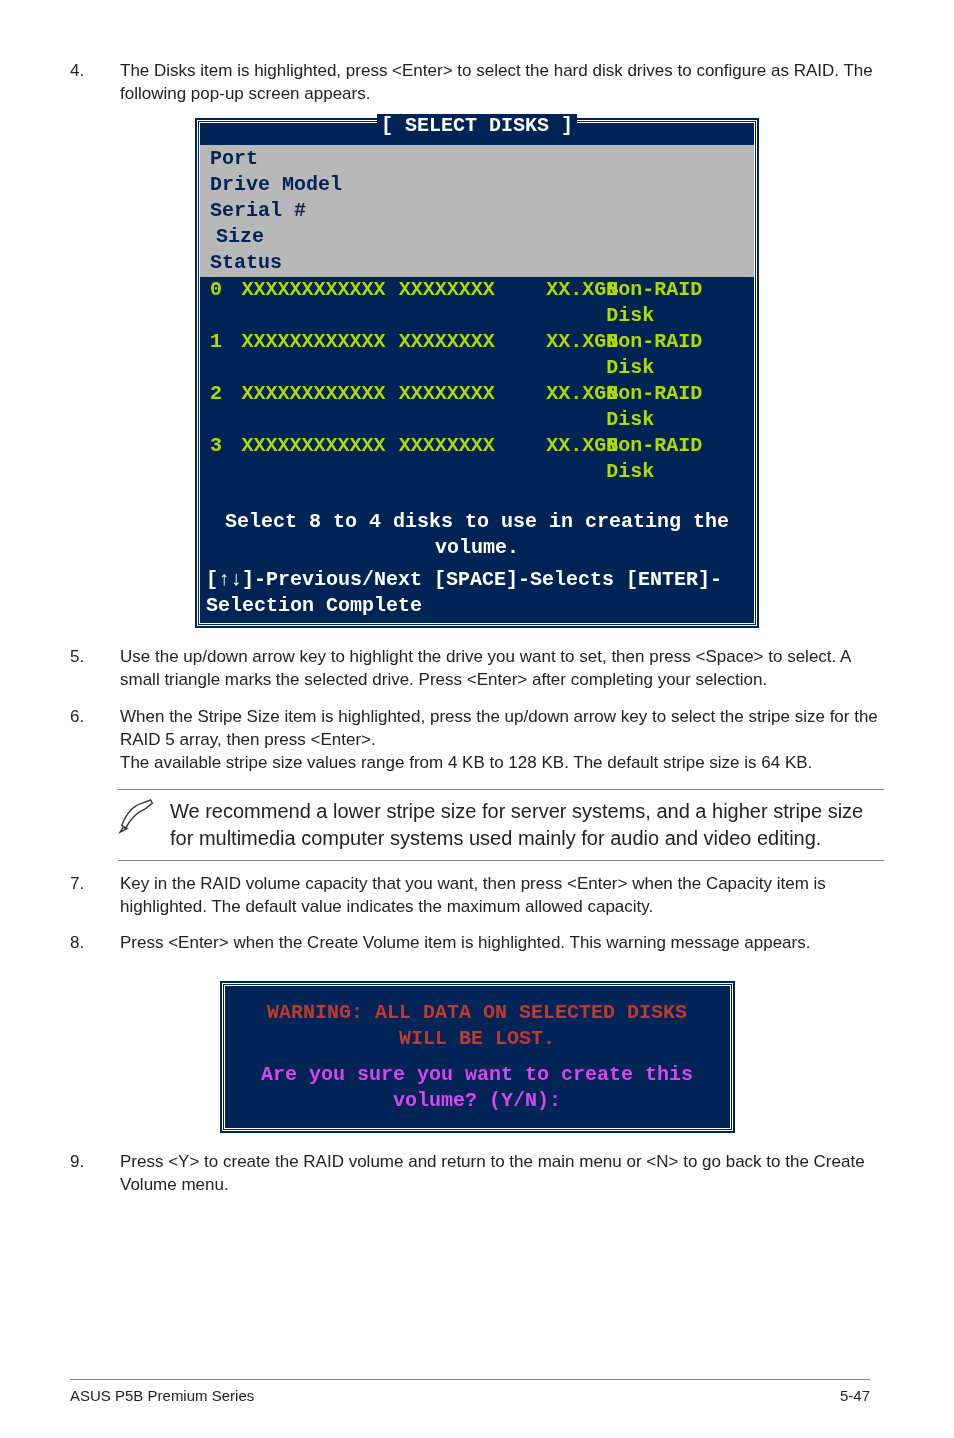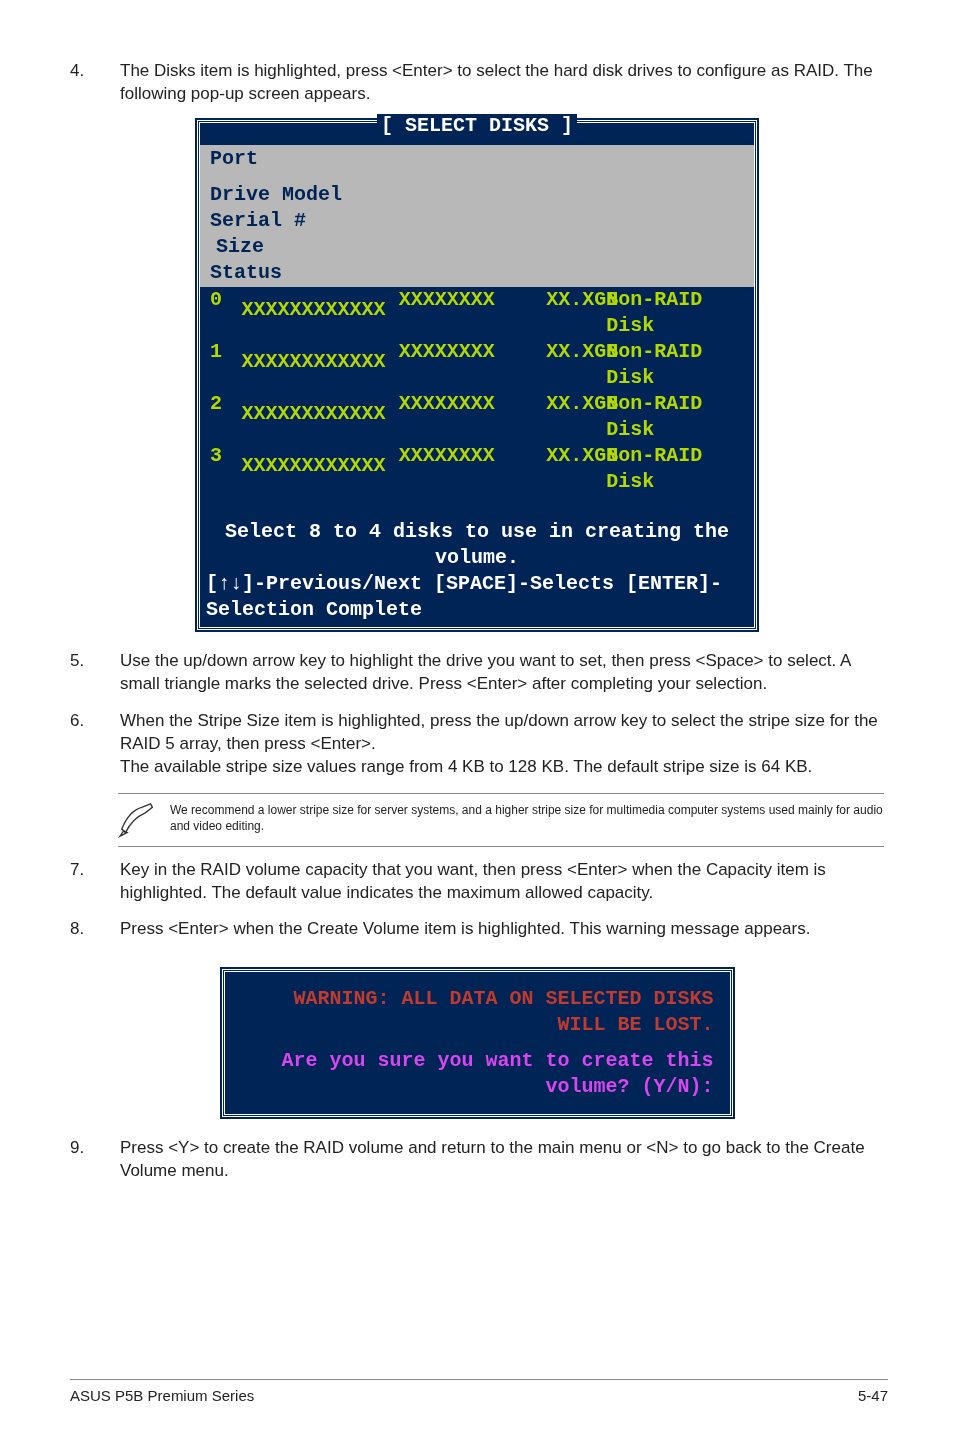--- a/index.html
+++ b/index.html
@@ -24,45 +24,45 @@
     font-size: 20px;
     font-weight: bold;
     background: #012456;
     color: #fff;
     margin: 10px auto 20px auto;
     border: 3px double #fff;
     box-shadow: 0 0 0 2px #012456;
     line-height: 1.3;
   }
   .console.select-disks { width: 560px; padding: 0 0 4px 0; }
-  .console.warning { width: 511px; padding: 14px 16px; text-align: right; margin-top: 28px; }
+  .console.warning { width: 511px; padding: 14px 16px; text-align: center; margin-top: 28px; }
 
   .console .title-line { text-align: center; color: #fff; margin-top: -10px; }
   .console .title-line span { background: #012456; padding: 0 4px; }
 
   .console .header-row { background: #b8b8b8; color: #012456; display: flex; padding: 1px 10px; margin-top: 6px; flex-direction: column; }
   .console .data-row { display: flex; padding: 0 10px; color: #b4d900; }
   .console .w-port { width: 32px; color: #b4d900; }
   .console .header-row .w-port { color: #012456; }
-  .console .w-model { width: 160px; margin-top: 10px; }
+  .console .w-model { width: 160px; }
   .console .w-serial { width: 150px; }
   .console .w-size { width: 60px; text-align: right; padding-right: 6px; }
   .console .w-status { width: 140px; }
 
   .console .instruct { text-align: center; color: #fff; margin-top: 24px; }
-  .console .footer-line { text-align: left; color: #fff; padding: 0 6px; }
+  .console .footer-line { text-align: left; color: #fff; padding: 0 6px; margin-top: 6px; }
 
   .console .warn-red { color: #c03a2d; }
   .console .warn-white { color: #d946ef; margin-top: 10px; display: block; }
 
   .note-row { display: flex; align-items: flex-start; border-top: 1px solid #888; border-bottom: 1px solid #888; padding: 8px 0; margin: 8px 0 12px 48px; gap: 12px; }
   .note-icon { width: 40px; height: 36px; }
-  .note-text { flex: 1; font-size: 12px; }
+  .note-text { flex: 1; font-size: 20px; }
 
-  .footer { position: absolute; bottom: 32px; left: 70px; right: 66px; border-top: 1px solid #888; padding-top: 6px; display: flex; justify-content: space-between; font-size: 15px; }
+  .footer { position: absolute; bottom: 32px; left: 70px; right: 84px; border-top: 1px solid #888; padding-top: 6px; display: flex; justify-content: space-between; font-size: 15px; }
 </style>
 </head>
 <body>
 
 <div class="step-row">
   <div class="step-num">4.</div>
   <div class="step-body">The Disks item is highlighted, press &lt;Enter&gt; to select the hard disk drives to configure as RAID. The following pop-up screen appears.</div>
 </div>
 
 <div class="console select-disks">

